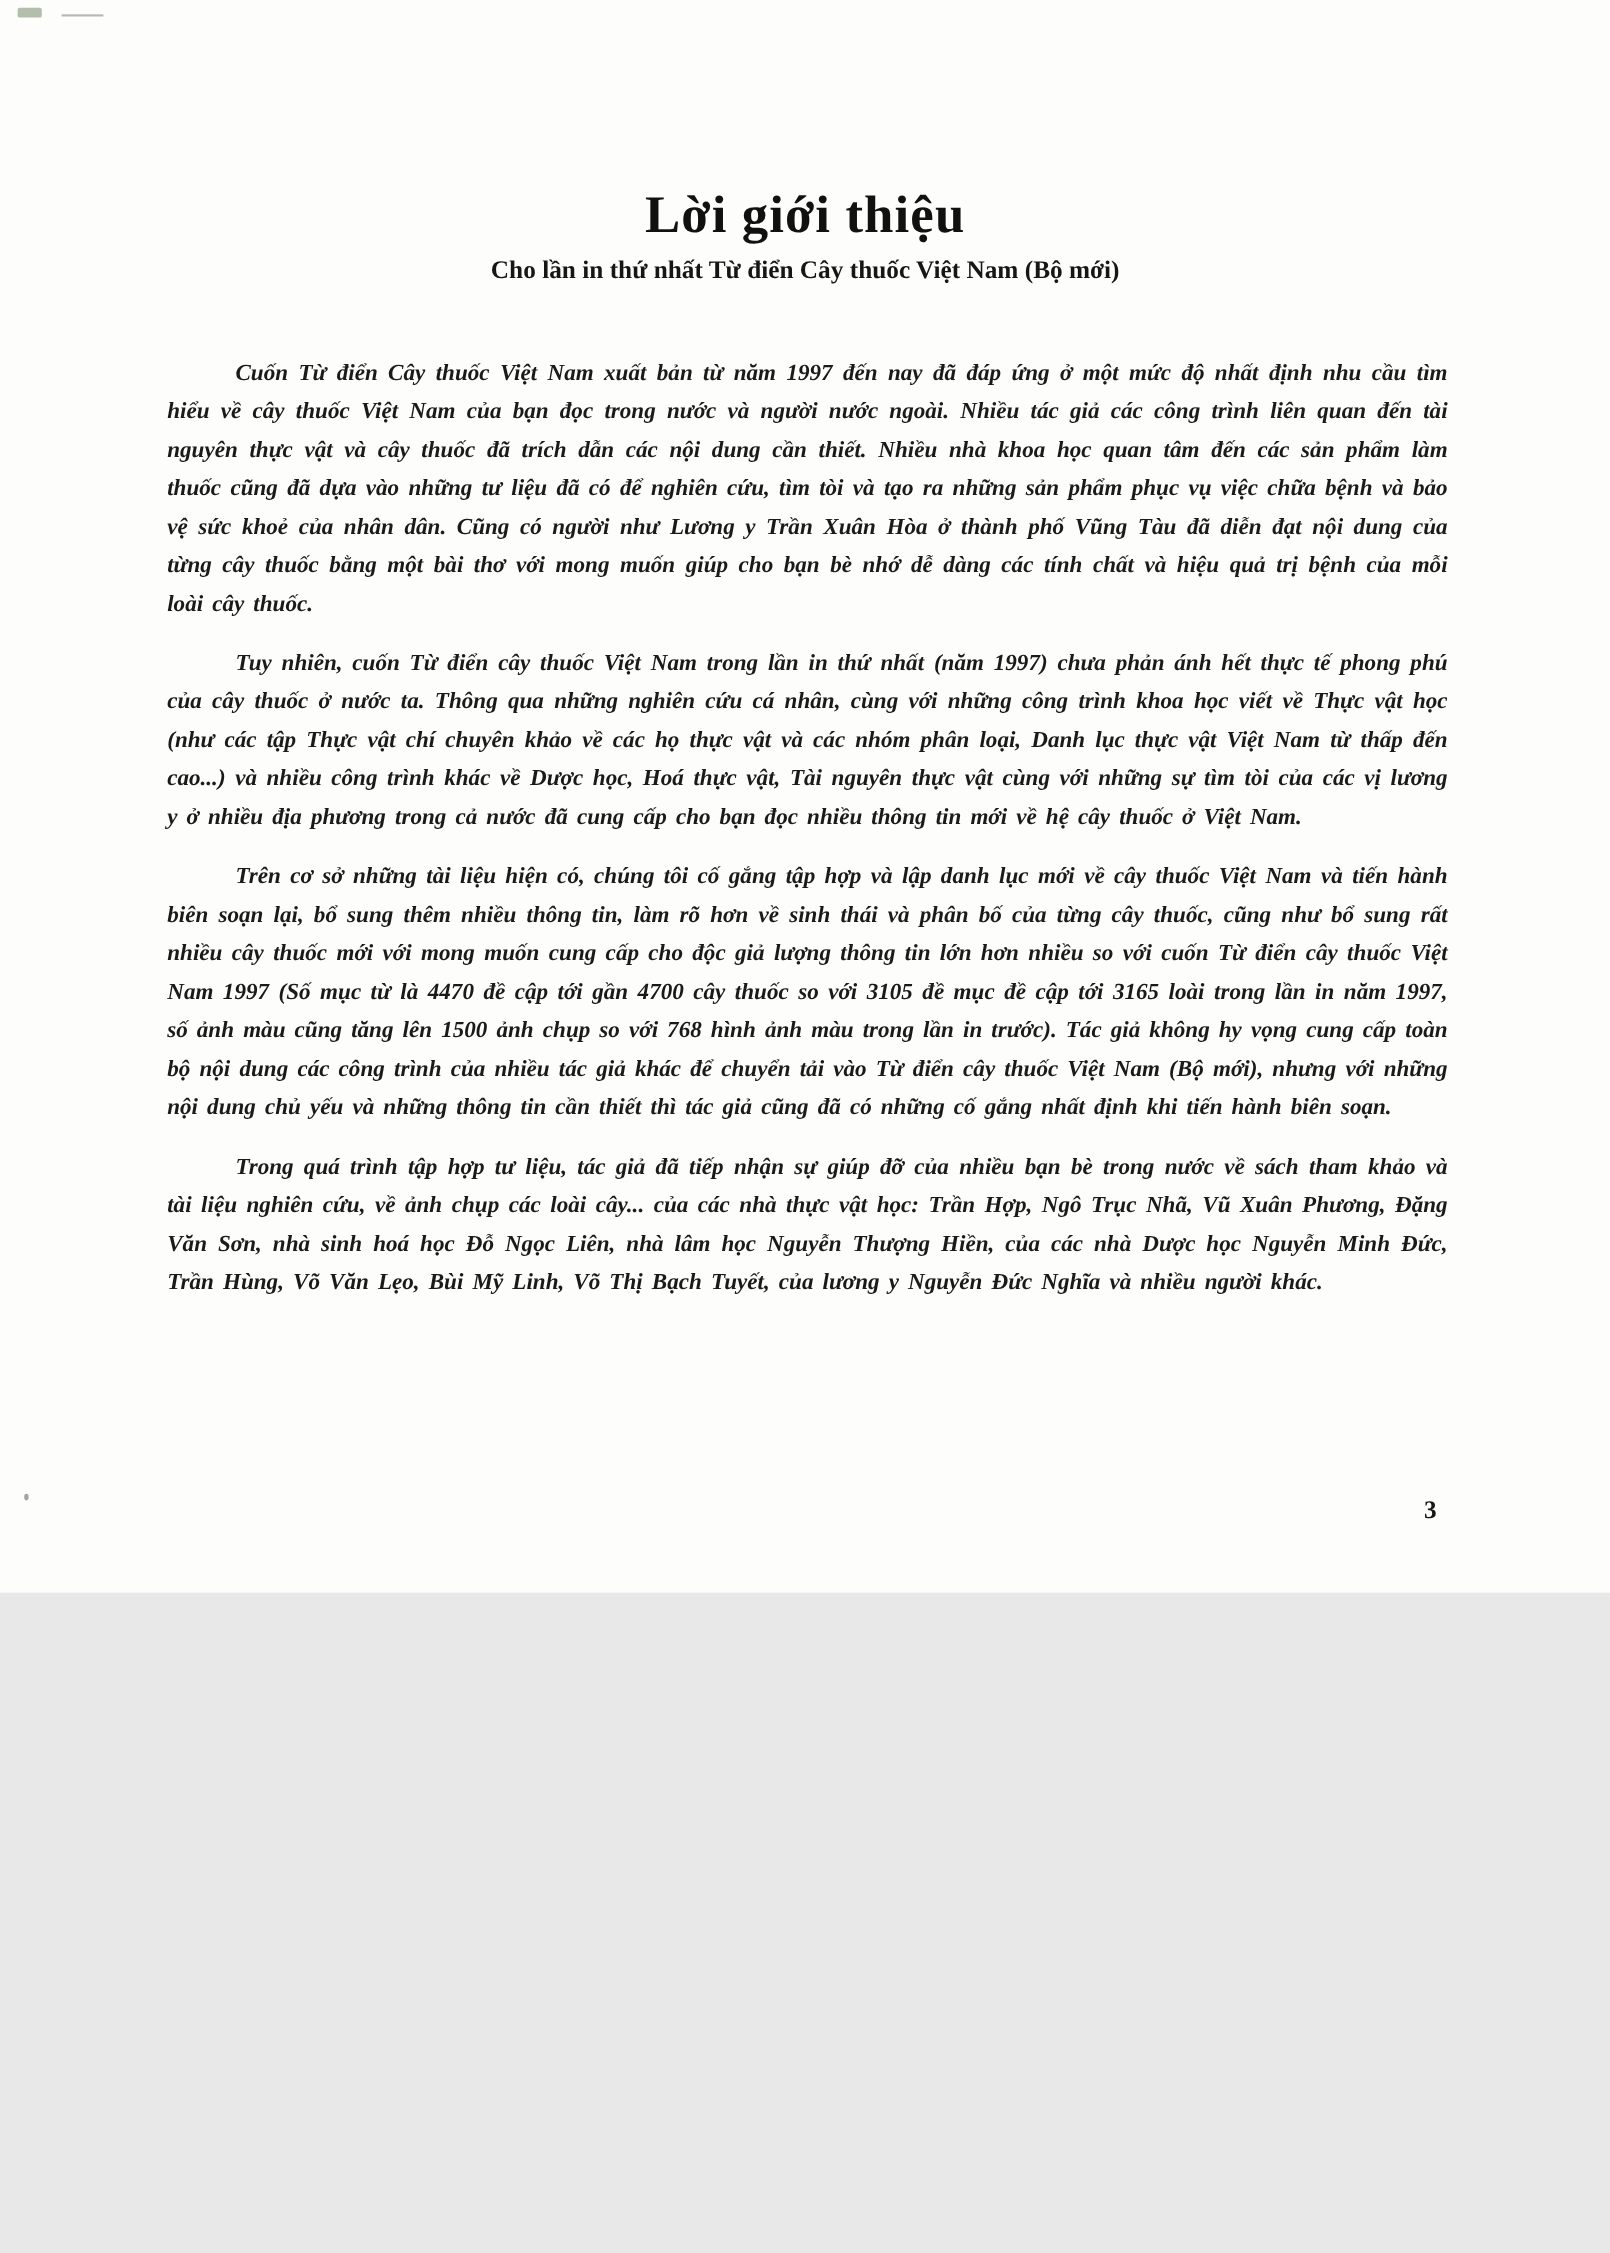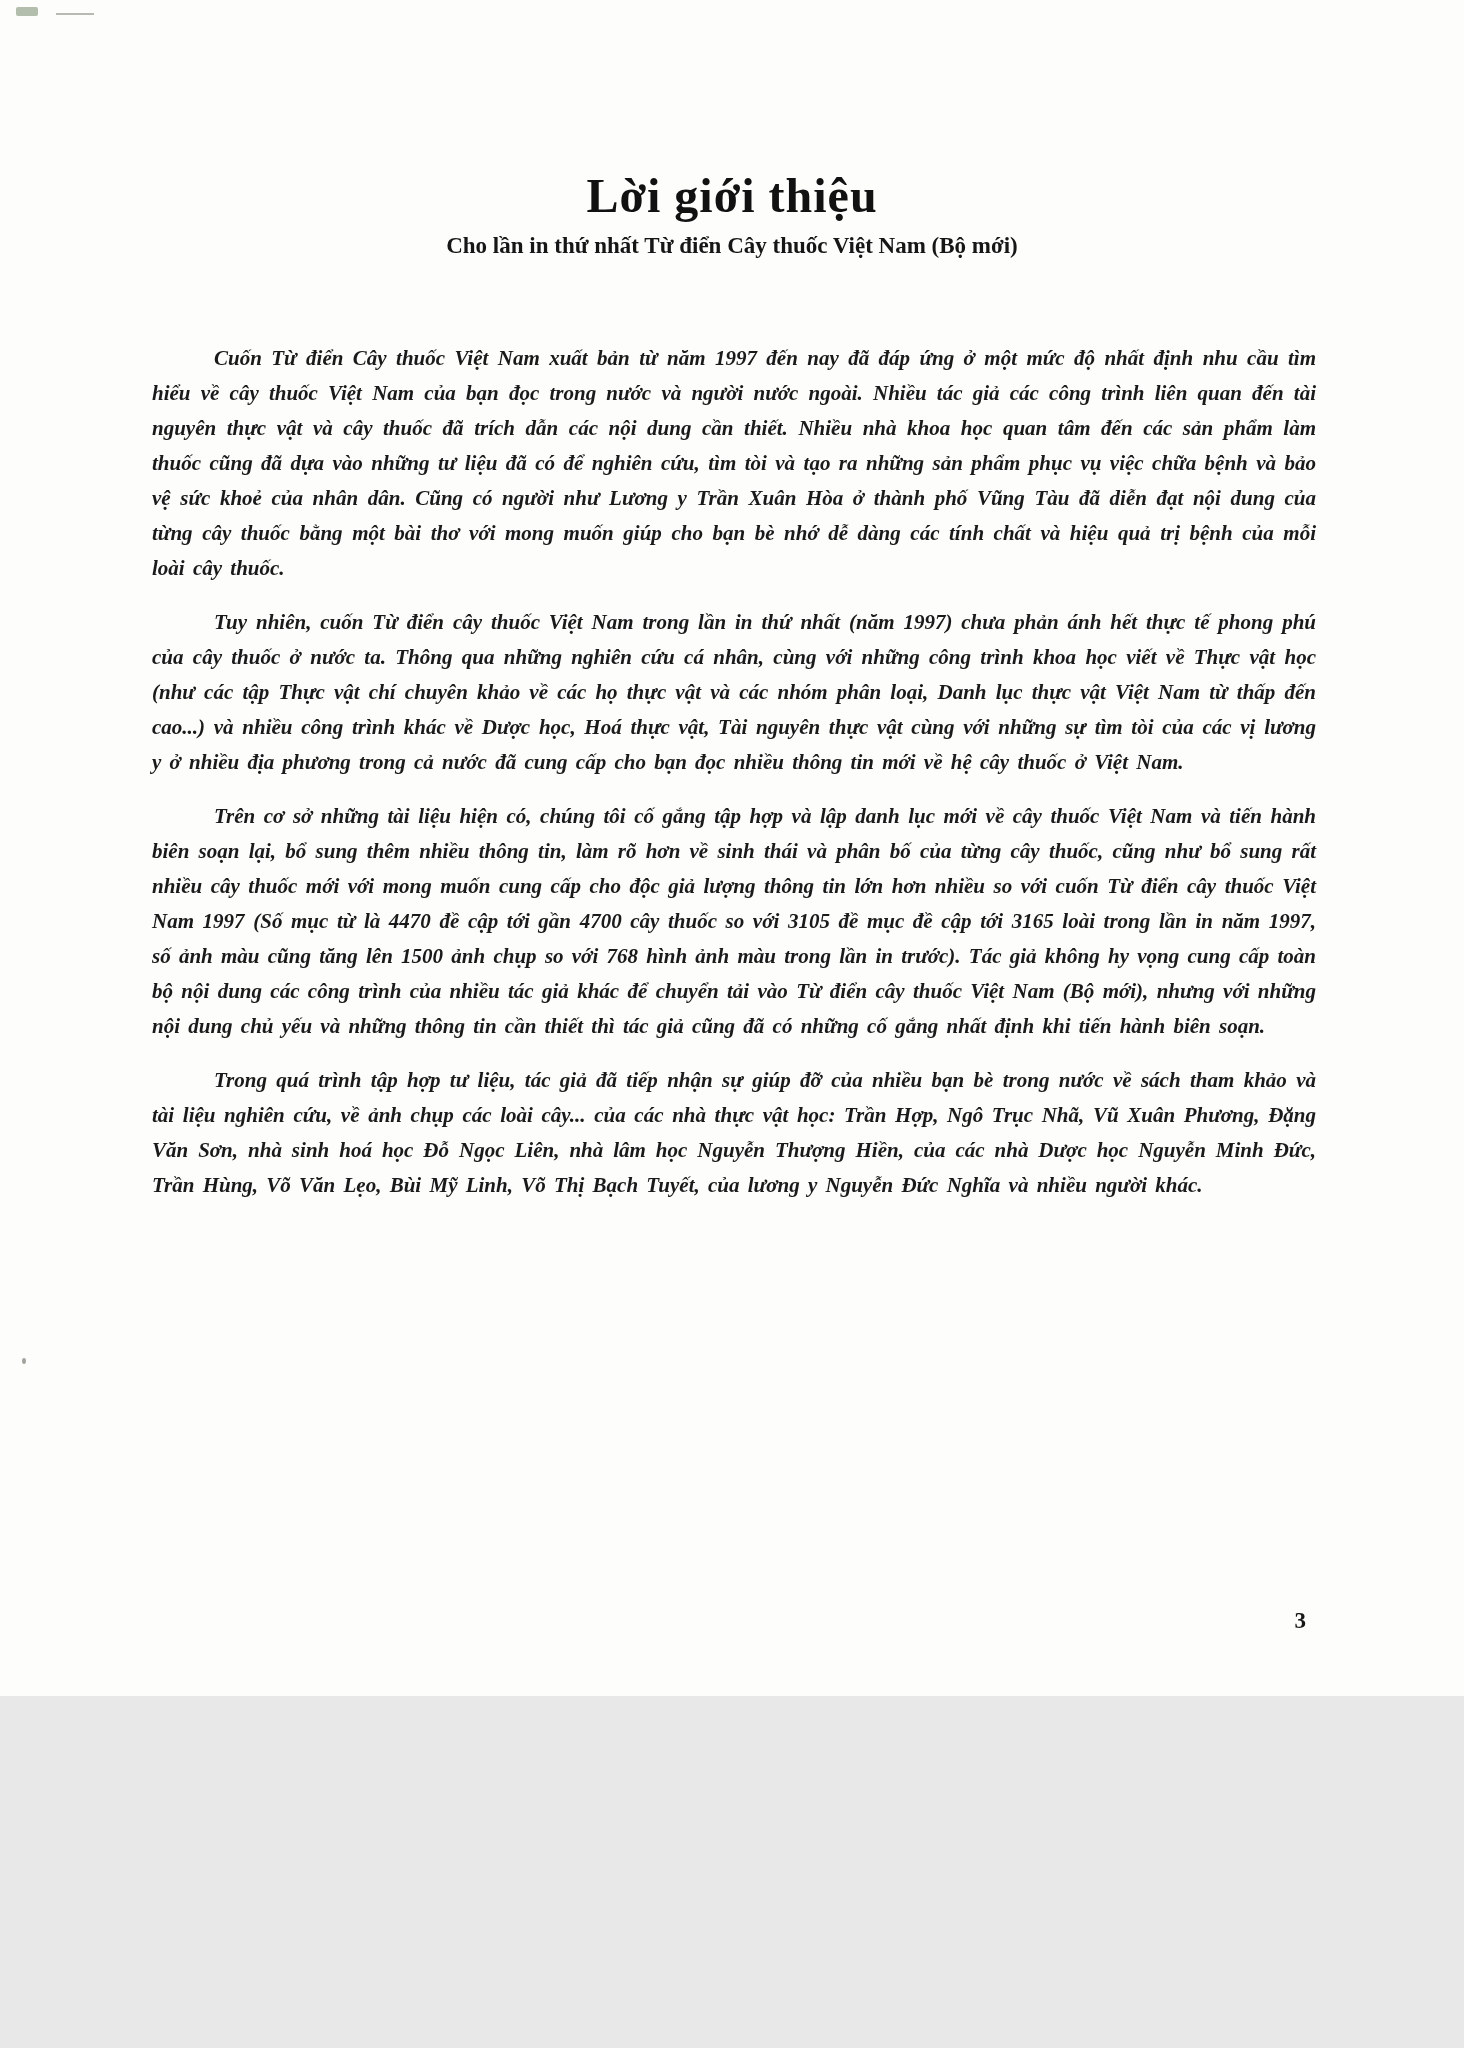--- a/index.html
+++ b/index.html
@@ -3,21 +3,21 @@
 <meta charset="utf-8">
 <style>
   html, body {
     margin: 0;
     padding: 0;
     background: #e8e8e8;
   }
   .page {
     position: relative;
     width: 1464px;
-    height: 1696px;
+    height: 1448px;
     margin: 0 auto;
     background: #fdfdfb;
     overflow: hidden;
     font-family: "Liberation Serif", serif;
     color: #1c1c1c;
   }
   
   .corner-mark {
     position: absolute;
     top: 7px;
@@ -56,21 +56,21 @@
     color: #111;
   }
   .subtitle {
     margin: 10px 0 0 0;
     text-align: center;
     font-size: 23px;
     font-weight: 700;
     color: #161616;
   }
   .body-text {
-    margin: 82px 148px 0 152px;
+    margin: 62px 148px 0 152px;
     font-size: 21px;
     line-height: 35px;
     font-style: italic;
     font-weight: 600;
     text-align: justify;
     color: #1a1a1a;
   }
   .body-text p {
     margin: 0 0 19px 0;
     text-indent: 62px;

